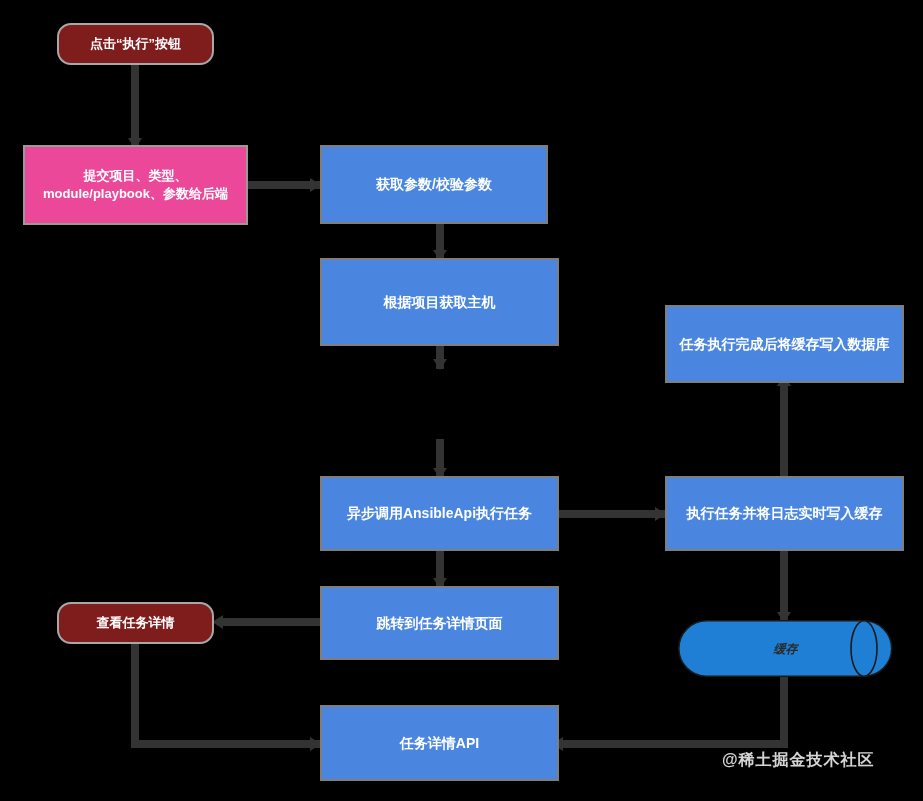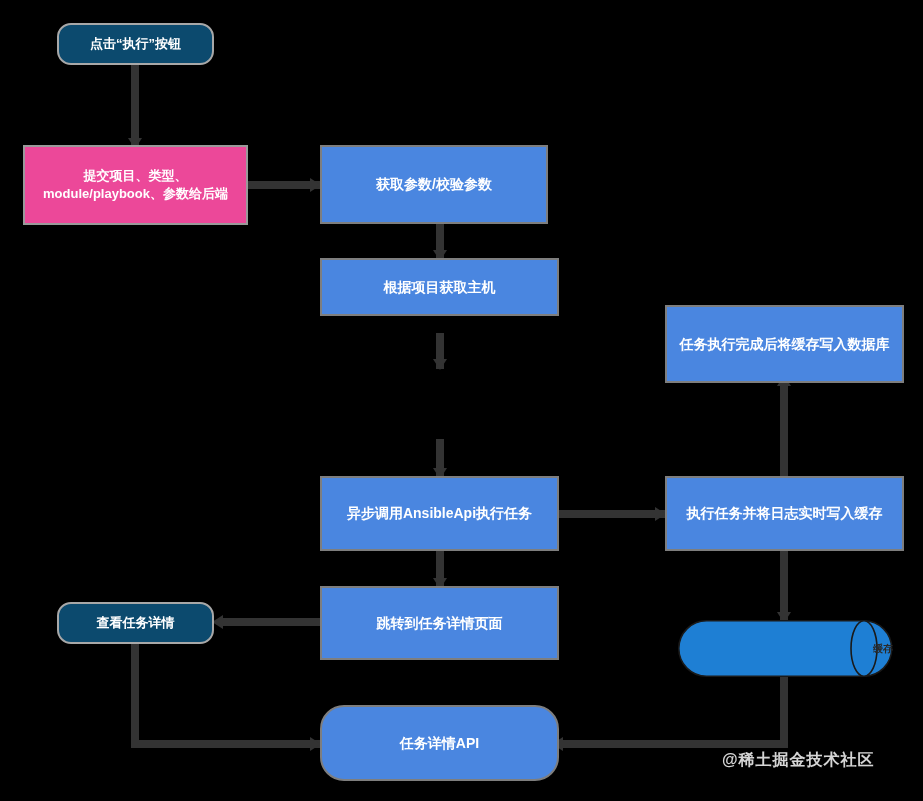--- a/index.html
+++ b/index.html
@@ -32,41 +32,42 @@
     font-weight: 700;
   }
   .node-cyan {
     background: #ec4899;
     border: 2px solid #9a9a9a;
     color: #ffffff;
     font-size: 13px;
     font-weight: 700;
   }
   .node-orange {
-    background: #0c4a6e;
+    background: #7f1d1d;
     border: 2px solid #a8a8a8;
     border-radius: 14px;
     color: #ffffff;
     font-size: 13px;
     font-weight: 700;
   }
   .cylinder {
     position: absolute;
     box-sizing: border-box;
   }
   .cylinder svg { display: block; }
   .cylinder-label {
     position: absolute;
     left: 0; right: 0;
     top: 50%;
     transform: translateY(-50%);
-    text-align: right;
-    font-size: 10px;
+    text-align: center;
+    font-size: 12px;
     font-weight: 700;
     color: #2a2a2a;
+    font-style: italic;
   }
   .edge {
     position: absolute;
     background: #333333;
   }
   .arrow-head {
     position: absolute;
     width: 0; height: 0;
   }
   .ah-right {
@@ -148,34 +149,34 @@
 
   <div class="node node-cyan" style="left:23px; top:145px; width:225px; height:80px;">
     <span style="white-space:pre-line;">提交项目、类型、
 module/playbook、参数给后端</span>
   </div>
 
   <div class="node node-blue" style="left:320px; top:145px; width:228px; height:79px;">
     <span>获取参数/校验参数</span>
   </div>
 
-  <div class="node node-blue" style="left:320px; top:258px; width:239px; height:58px;">
+  <div class="node node-blue" style="left:320px; top:258px; width:239px; height:88px;">
     <span>根据项目获取主机</span>
   </div>
 
 
   <div class="node node-blue" style="left:320px; top:476px; width:239px; height:75px;">
     <span>异步调用AnsibleApi执行任务</span>
   </div>
 
   <div class="node node-blue" style="left:320px; top:586px; width:239px; height:74px;">
     <span>跳转到任务详情页面</span>
   </div>
 
-  <div class="node node-blue" style="left:320px; top:705px; width:239px; height:76px;border-radius:24px;">
+  <div class="node node-blue" style="left:320px; top:705px; width:239px; height:76px;">
     <span>任务详情API</span>
   </div>
 
   <div class="node node-orange" style="left:57px; top:602px; width:157px; height:42px;">
     <span>查看任务详情</span>
   </div>
 
   <div class="node node-blue" style="left:665px; top:305px; width:239px; height:78px;">
     <span>任务执行完成后将缓存写入数据库</span>
   </div>

